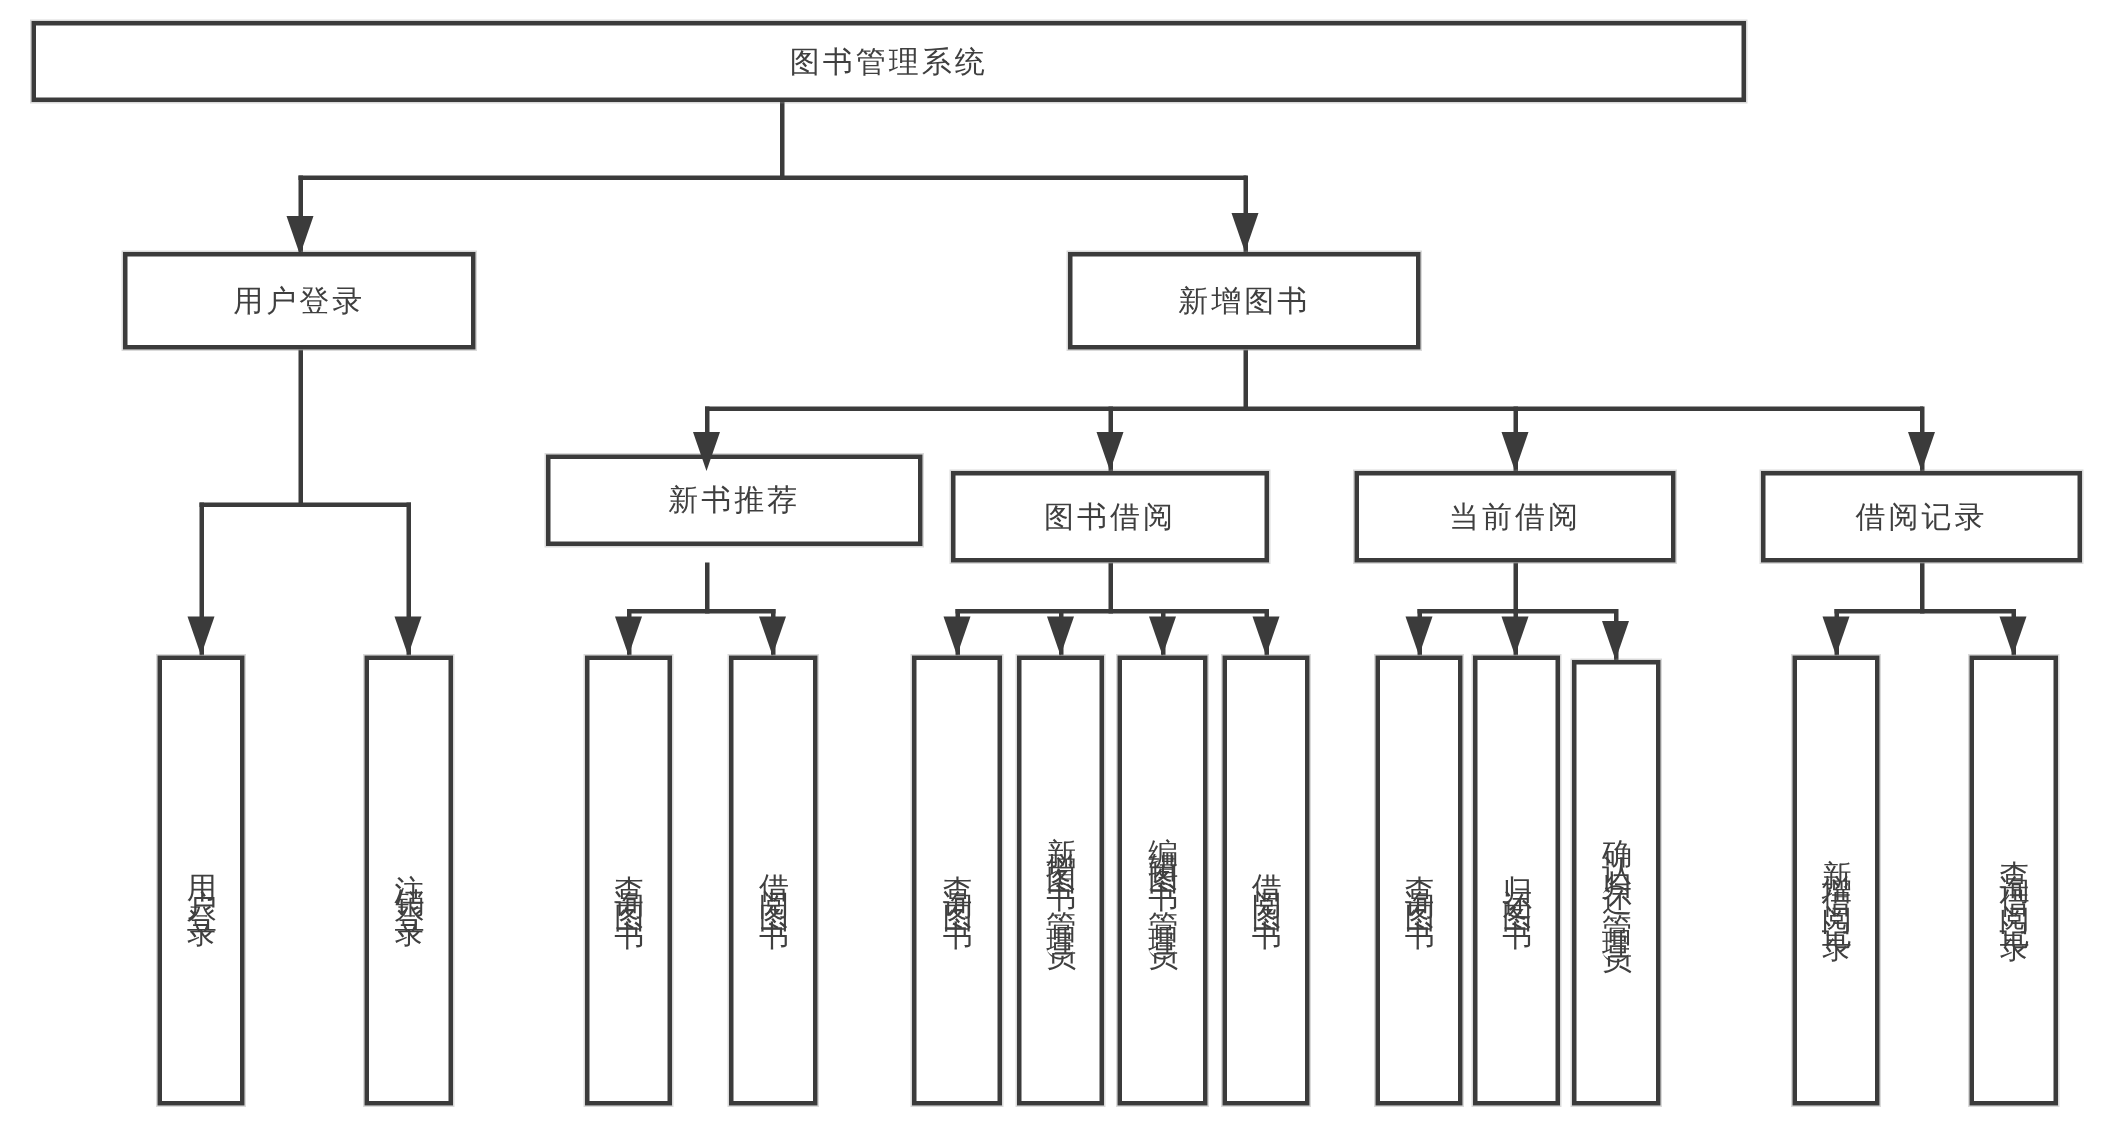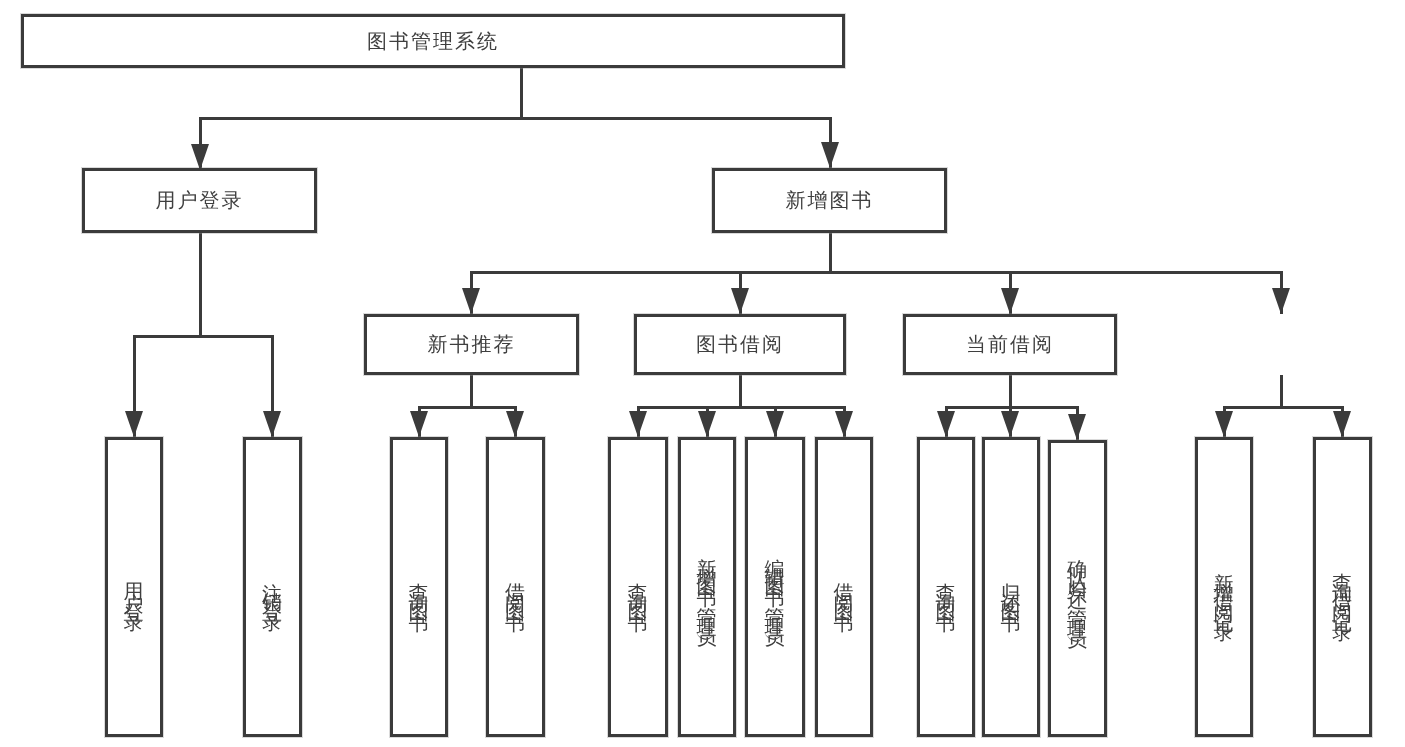--- a/index.html
+++ b/index.html
@@ -110,32 +110,33 @@
     <div class="arrow" style="left:1068px;top:414px"></div>
 
     <div class="vline" style="left:1280px;top:375px;height:34px"></div>
     <div class="hline" style="left:1223px;top:406px;width:121px"></div>
     <div class="vline" style="left:1223px;top:406px;height:31px"></div>
     <div class="vline" style="left:1341px;top:406px;height:31px"></div>
     <div class="arrow" style="left:1215px;top:411px"></div>
     <div class="arrow" style="left:1333px;top:411px"></div>
   </div>
 
-  <div class="box" style="left:21px;top:14px;width:824px;height:54px">图书管理系统</div>
+  <div class="box" style="left:21px;top:14px;width:1143px;height:54px">图书管理系统</div>
 
   <div class="box" style="left:82px;top:168px;width:235px;height:65px">用户登录</div>
 
   <div class="box" style="left:712px;top:168px;width:235px;height:65px">新增图书</div>
 
-  <div class="box" style="left:364px;top:314px;width:215px;height:61px">新书推荐</div>
+  <div class="box" style="left:364px;top:303px;width:251px;height:61px">新书推荐</div>
 
   <div class="box" style="left:634px;top:314px;width:212px;height:61px">图书借阅</div>
 
   <div class="box" style="left:903px;top:314px;width:214px;height:61px">当前借阅</div>
 
+  <div class="box" style="left:1174px;top:314px;width:214px;height:61px">借阅记录</div>
 
   <div class="box leaf" style="left:105px;top:437px;width:58px;height:300px">用户登录</div>
 
   <div class="box leaf" style="left:243px;top:437px;width:59px;height:300px">注销登录</div>
 
   <div class="box leaf" style="left:390px;top:437px;width:58px;height:300px">查询图书</div>
 
   <div class="box leaf" style="left:486px;top:437px;width:59px;height:300px">借阅图书</div>
 
   <div class="box leaf" style="left:608px;top:437px;width:60px;height:300px">查询图书</div>

